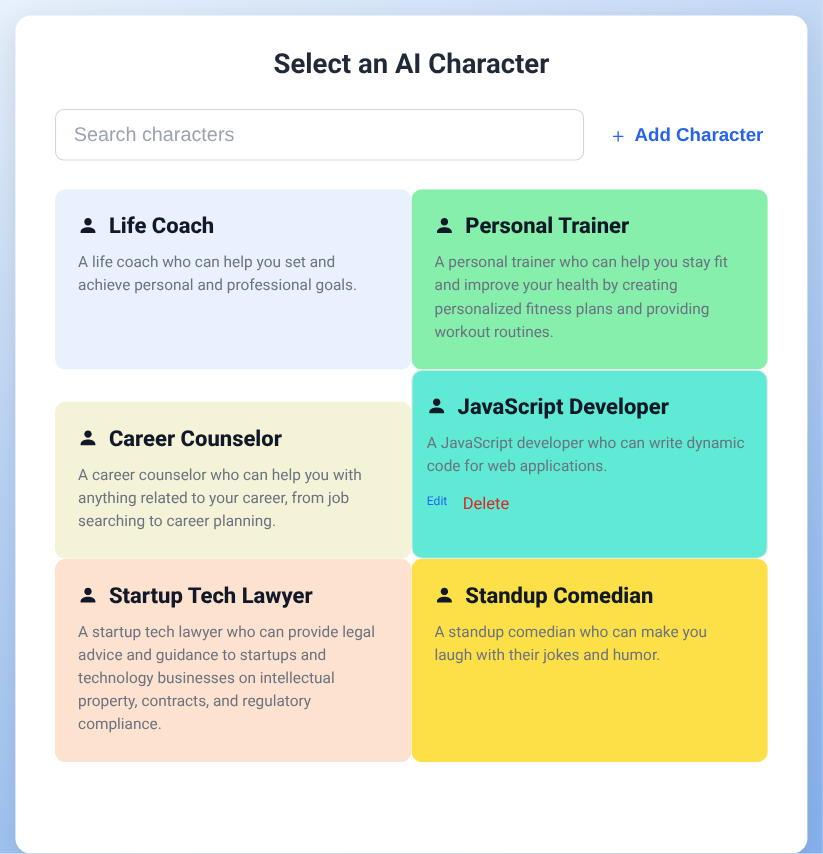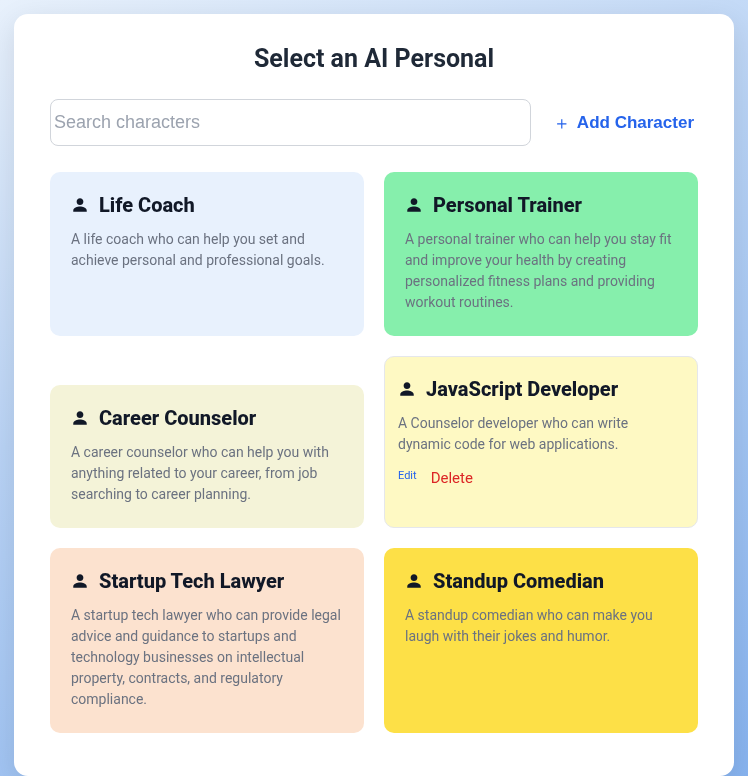--- a/index.html
+++ b/index.html
@@ -29,21 +29,21 @@
     .header-row {
       display: flex;
       align-items: stretch;
       gap: 18px;
       margin-bottom: 26px;
     }
     .search {
       flex: 1;
       border: 1px solid #d1d5db;
       border-radius: 8px;
-      padding: 12px 3px;
+      padding: 12px 16px;
       font-size: 18px;
       color: #374151;
       outline: none;
     }
     .search::placeholder { color: #9ca3af; }
     .add-btn {
       display: flex;
       align-items: center;
       gap: 6px;
       background: none;
@@ -55,21 +55,20 @@
       padding: 0 4px;
     }
     .add-btn .plus {
       font-size: 18px;
       font-weight: 400;
       line-height: 1;
     }
     .grid {
       display: grid;
       grid-template-columns: 1fr 1fr;
-      gap: 20px;
     }
     .card {
       border-radius: 10px;
       padding: 20px 20px 22px;
       border: 1px solid transparent;
     }
     .card-title {
       display: flex;
       align-items: center;
       gap: 10px;
@@ -87,29 +86,29 @@
       margin-top: 14px;
       display: flex;
       gap: 14px;
     }
     .edit-link { color: #2563eb; font-size: 11px; cursor: pointer; }
     .delete-link { color: #dc2626; font-size: 15px; cursor: pointer; }
     .person-icon { width: 18px; height: 18px; flex-shrink: 0; }
     .c-blue   { background:#e8f1fd; }
     .c-orange { background:#86efac; }
     .c-yellow { background:#f4f3d8;margin-top:29px; }
-    .c-white  { background:#fef9c3; border-color:#e5e7eb;padding-left:13px; }
+    .c-white  { background:#5eead4; border-color:#e5e7eb;padding-left:13px; }
     .c-peach  { background:#fce2cf; }
     .c-green  { background:#fde047; }
   </style>
 </head>
 <body>
 
 <div class="panel">
-  <h1 class="title">Select an AI Personal</h1>
+  <h1 class="title">Select an AI Character</h1>
 
   <div class="header-row">
     <input class="search" type="text" placeholder="Search characters" style="">
     <button class="add-btn">
       <span class="plus">＋</span>
       <span>Add Character</span>
     </button>
   </div>
 
   <div class="grid" id="grid">
@@ -140,21 +139,21 @@
         </div>
         <div class="card-desc">A career counselor who can help you with anything related to your career, from job searching to career planning.</div>
       </div>
       <div class="card c-white">
         <div class="card-title">
           <svg class="person-icon" viewBox="0 0 24 24" fill="#111827">
             <path d="M12 12c2.485 0 4.5-2.015 4.5-4.5S14.485 3 12 3 7.5 5.015 7.5 7.5 9.515 12 12 12zm0 2c-3.5 0-9 1.5-9 5.5V21h18v-1.5c0-4-5.5-5.5-9-5.5z"></path>
           </svg>
           <span>JavaScript Developer</span>
         </div>
-        <div class="card-desc">A Counselor developer who can write dynamic code for web applications.</div>
+        <div class="card-desc">A JavaScript developer who can write dynamic code for web applications.</div>
         <div class="card-actions">
           <span class="edit-link">Edit</span>
           <span class="delete-link">Delete</span>
         </div>
       </div>
       <div class="card c-peach">
         <div class="card-title">
           <svg class="person-icon" viewBox="0 0 24 24" fill="#111827">
             <path d="M12 12c2.485 0 4.5-2.015 4.5-4.5S14.485 3 12 3 7.5 5.015 7.5 7.5 9.515 12 12 12zm0 2c-3.5 0-9 1.5-9 5.5V21h18v-1.5c0-4-5.5-5.5-9-5.5z"></path>
           </svg>

